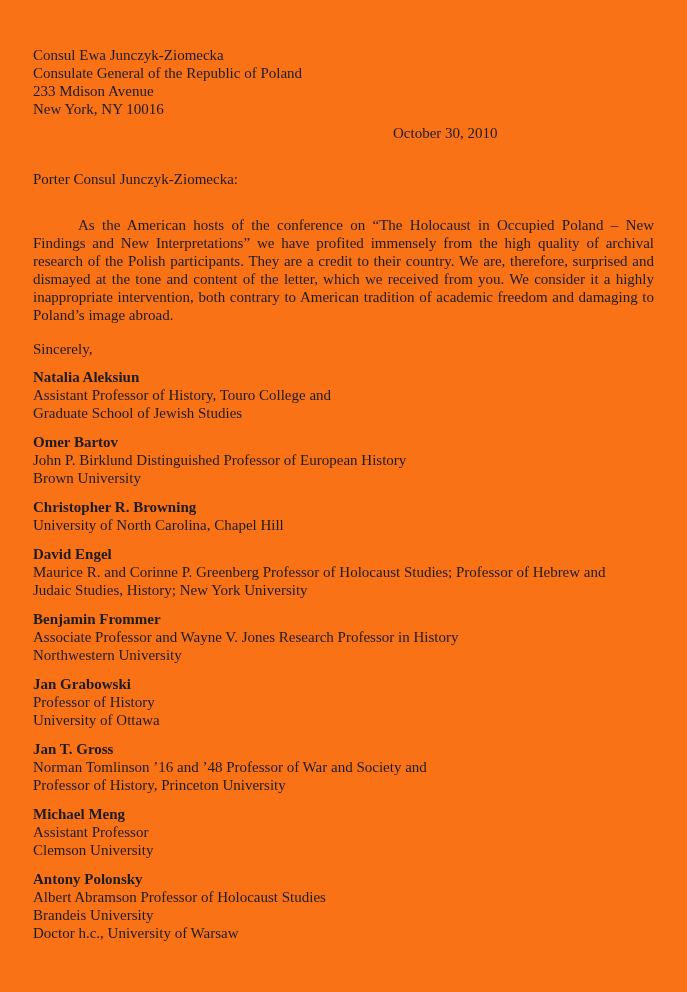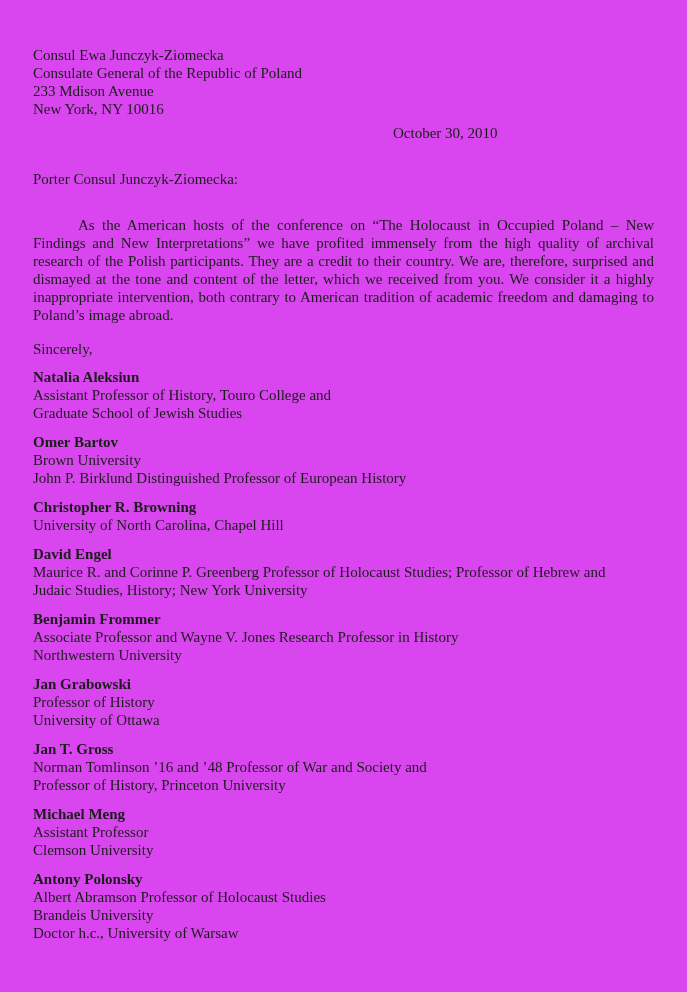--- a/index.html
+++ b/index.html
@@ -5,21 +5,21 @@
   html, body {
     margin: 0;
     padding: 0;
     background: #ffffff;
   }
   .page {
     position: relative;
     width: 687px;
     height: 992px;
     box-sizing: border-box;
-    background: #d946ef;
+    background: #f97316;
     padding: 46px 33px 0 33px;
     font-family: "Liberation Serif", "DejaVu Serif", serif;
     font-size: 15px;
     line-height: 18px;
     color: #1c1c1c;
     overflow: hidden;
   }
   .addr-block { margin: 0; }
   .addr-line { margin: 0; }
   .date-line {
@@ -58,22 +58,22 @@
   <div class="closing">Sincerely,</div>
 
   <div id="signatories">
       <div class="sig">
         <div class="sig-name">Natalia Aleksiun</div>
         <div class="sig-line">Assistant Professor of History, Touro College and</div>
         <div class="sig-line">Graduate School of Jewish Studies</div>
       </div>
       <div class="sig">
         <div class="sig-name">Omer Bartov</div>
+        <div class="sig-line">John P. Birklund Distinguished Professor of European History</div>
         <div class="sig-line">Brown University</div>
-        <div class="sig-line">John P. Birklund Distinguished Professor of European History</div>
       </div>
       <div class="sig">
         <div class="sig-name">Christopher R. Browning</div>
         <div class="sig-line">University of North Carolina, Chapel Hill</div>
       </div>
       <div class="sig">
         <div class="sig-name">David Engel</div>
         <div class="sig-line">Maurice R. and Corinne P. Greenberg Professor of Holocaust Studies; Professor of Hebrew and</div>
         <div class="sig-line">Judaic Studies, History; New York University</div>
       </div>

